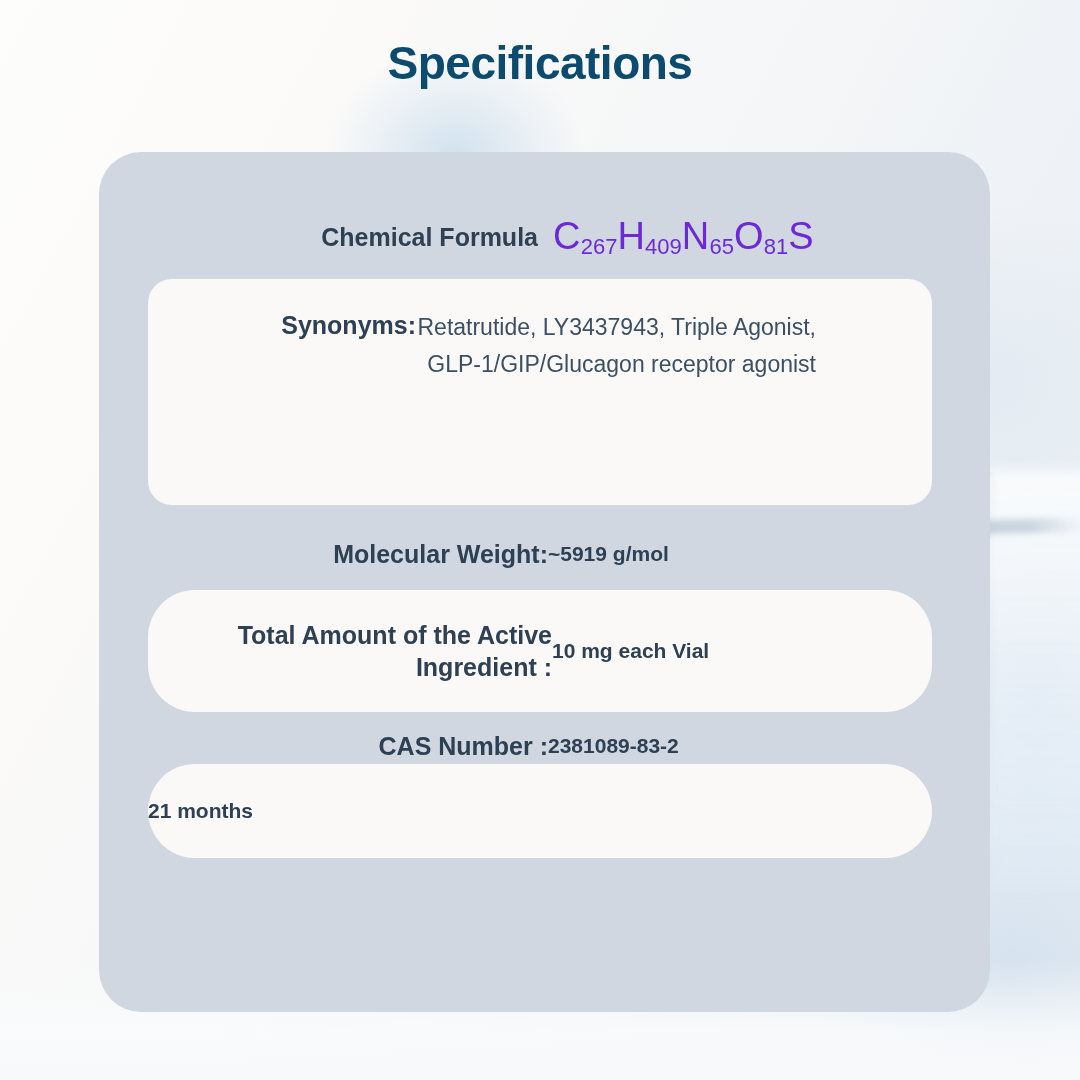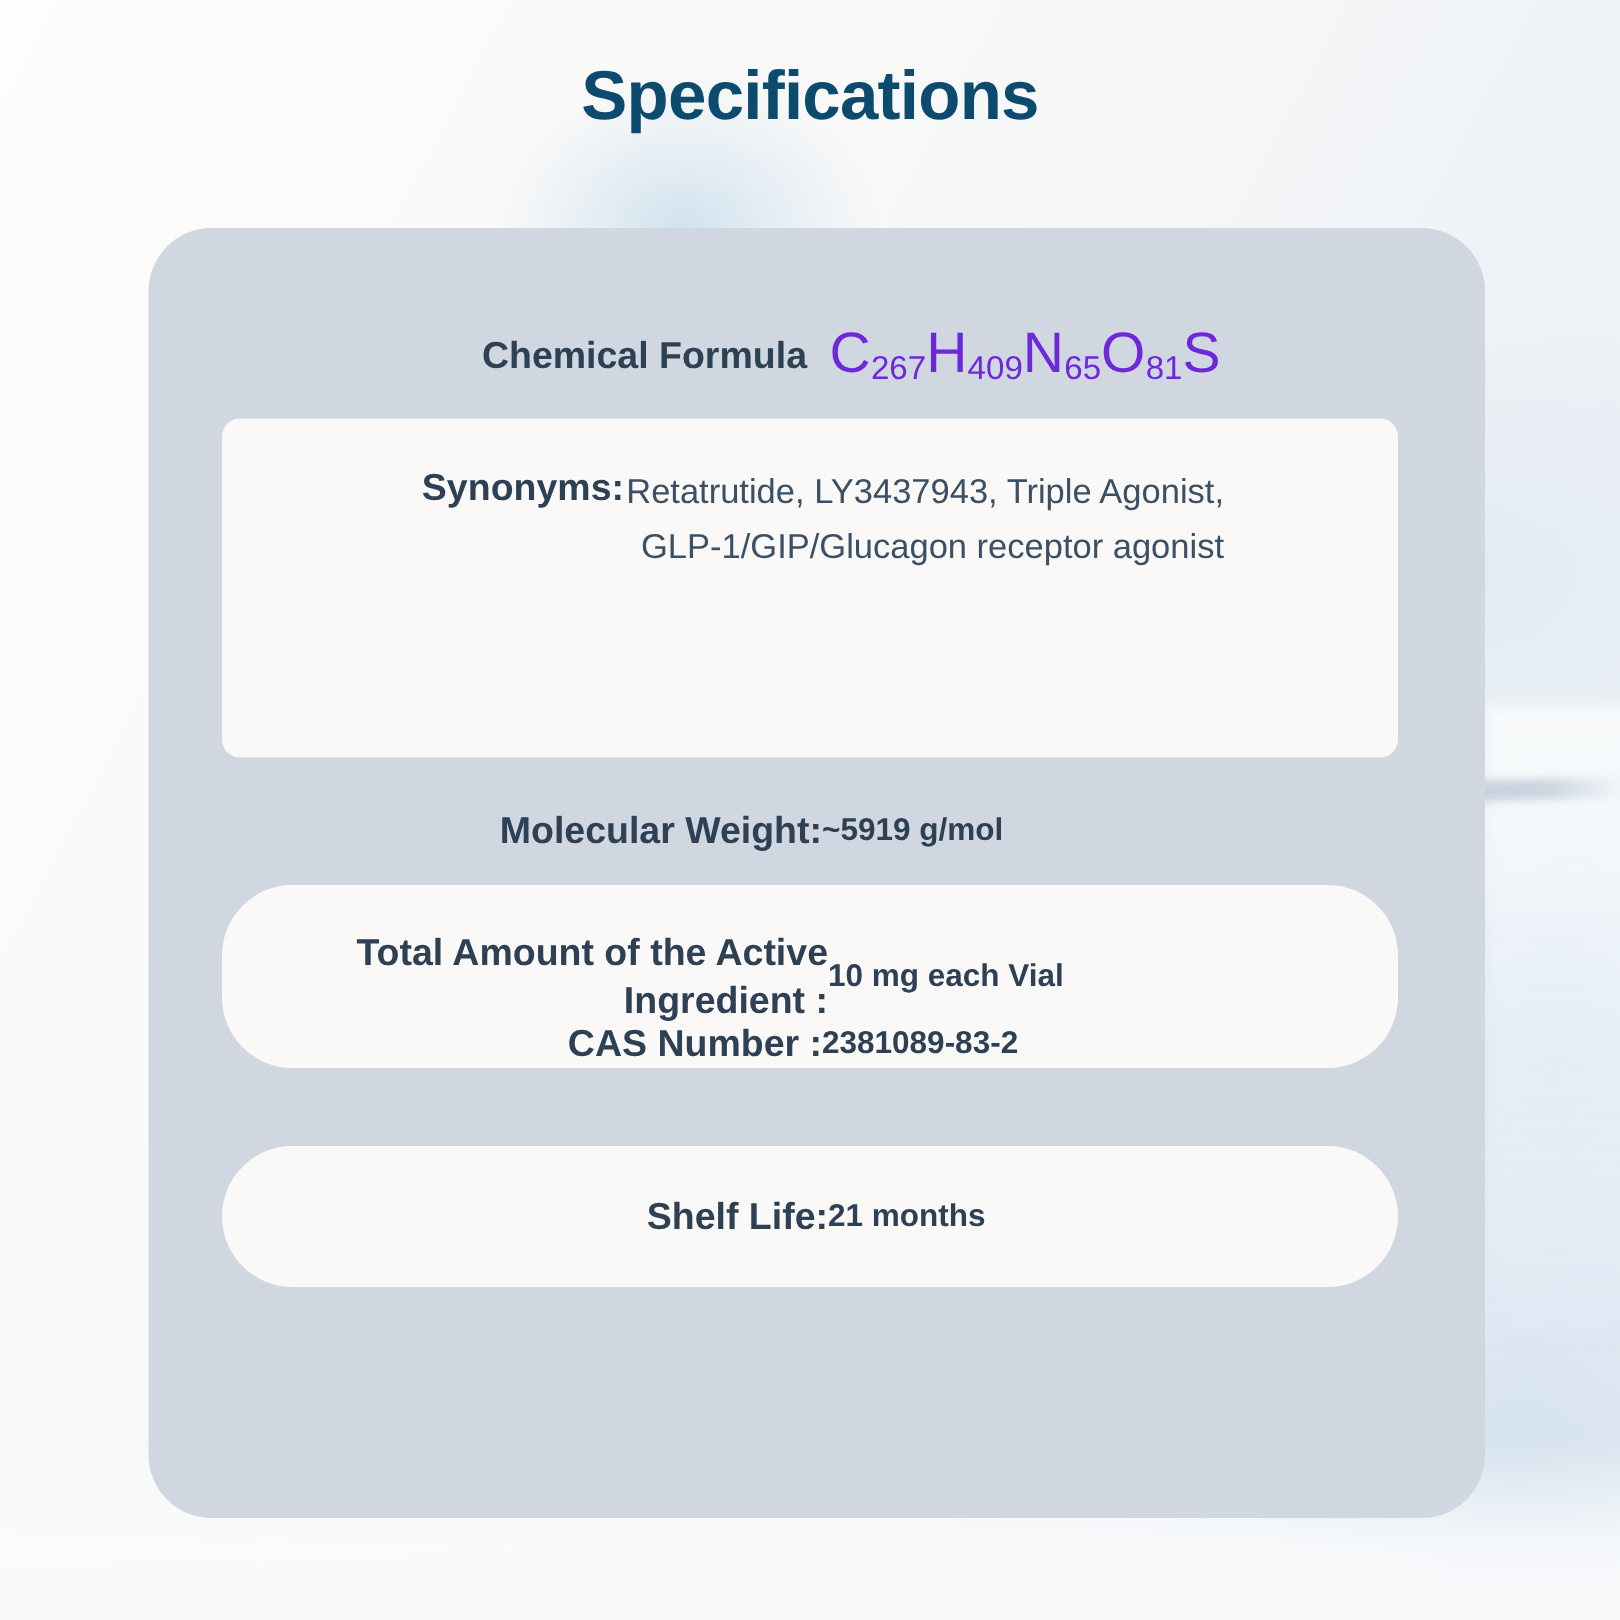--- a/index.html
+++ b/index.html
@@ -123,21 +123,21 @@
     letter-spacing: 0;
   }
 
   
   #row-synonyms {
     left: 49px;
     top: 127px;
     width: 784px;
     height: 226px;
     background: #faf9f7;
-    border-radius: 12px;
+    border-radius: 24px;
     align-items: flex-start;
     padding-top: 30px;
   }
   #row-synonyms .row-label { width: 268px; padding-left: 36px; }
   #row-synonyms .synonyms-text {
     width: 400px;
     font-size: 23px;
     line-height: 1.62;
     color: #3b5064;
     font-weight: normal;
@@ -149,21 +149,21 @@
 
   
   #row-amount {
     top: 438px;
     height: 122px;
     border-radius: 47px;
   }
   #row-amount .row-label { width: 404px; padding-left: 24px; }
 
   
-  #row-cas { top: 514px; height: 60px; }
+  #row-cas { top: 564px; height: 60px; }
   #row-cas .row-label { width: 400px; padding-left: 24px; }
 
   
   #row-shelf {
     top: 612px;
     height: 94px;
     border-radius: 47px;
   }
   #row-shelf .row-label { width: 404px; padding-left: 24px; }
 </style>
@@ -200,17 +200,16 @@
     <span class="row-label">Total Amount of the Active Ingredient :</span>
     <span class="row-value">10 mg each Vial</span>
   </div>
 
   <div class="row plain" id="row-cas">
     <span class="row-label">CAS Number :</span>
     <span class="row-value">2381089-83-2</span>
   </div>
 
   <div class="row filled" id="row-shelf">
-    <span class="row-label">Shelf Life:</span>
     <span class="row-value">21 months</span>
   </div>
 
 </section>
 
 </body></html>

